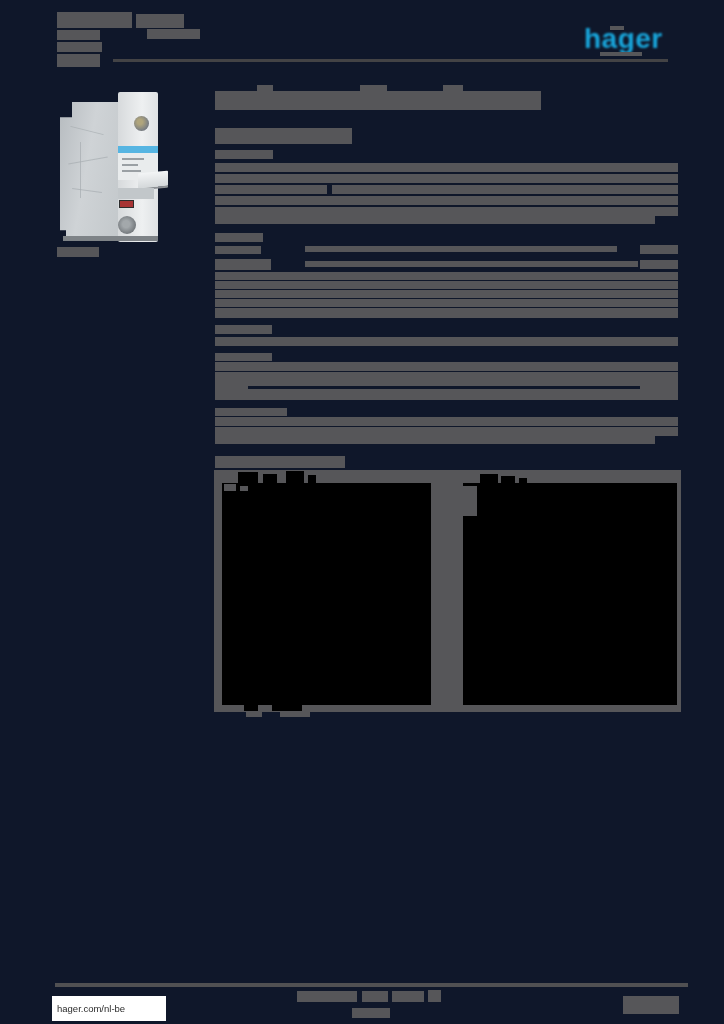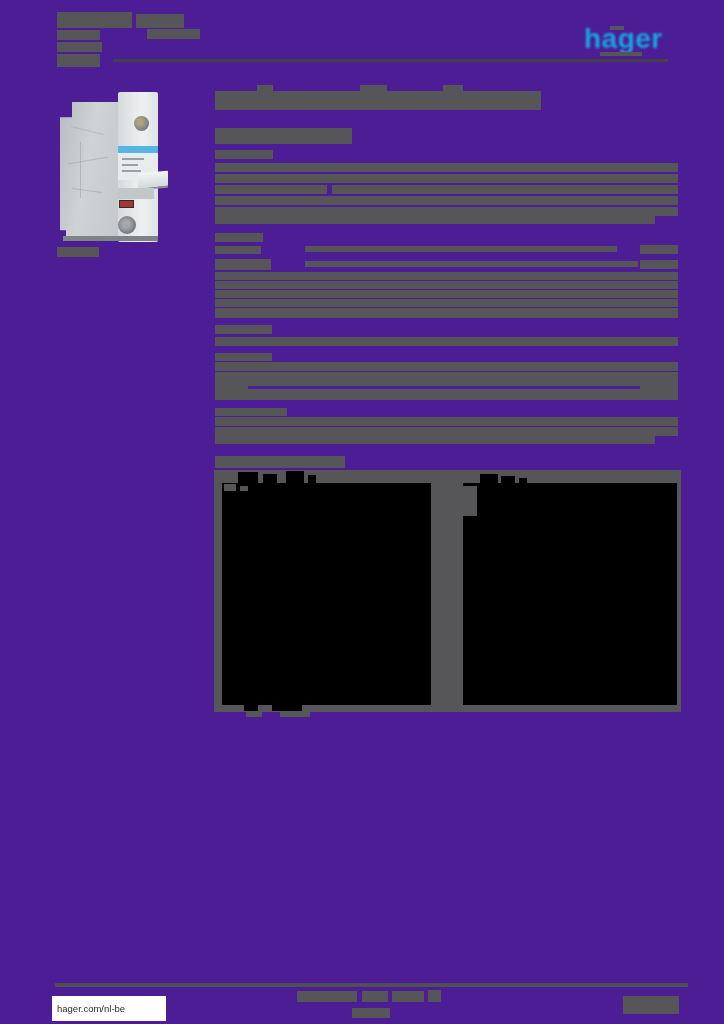--- a/index.html
+++ b/index.html
@@ -56,21 +56,21 @@
   
   #website-chip{
     position:absolute;left:52px;top:996px;width:114px;height:25px;background:#ffffff;z-index:3;
     font-size:9.5px;color:#2b2b2b;line-height:25px;padding-left:5px;box-sizing:border-box;
     filter:blur(.4px);cursor:pointer;
   }
 </style>
 </head>
 <body>
 
-<div id="canvas" style="background: #4c1d95;">
+<div id="canvas" style="background: #0f172a;">
 
   <div id="header-rule" style="background: rgb(67, 67, 69);"></div>
 
   <div id="logo" style="color: rgb(24, 165, 218);">hager</div>
 
   <div id="photo">
     <div class="side"></div>
     <div class="etch" style="left:14px;top:40px;width:34px;height:1px;transform:rotate(14deg);"></div>
     <div class="etch" style="left:12px;top:70px;width:40px;height:1px;transform:rotate(-10deg);"></div>
     <div class="etch" style="left:16px;top:100px;width:30px;height:1px;transform:rotate(8deg);"></div>

